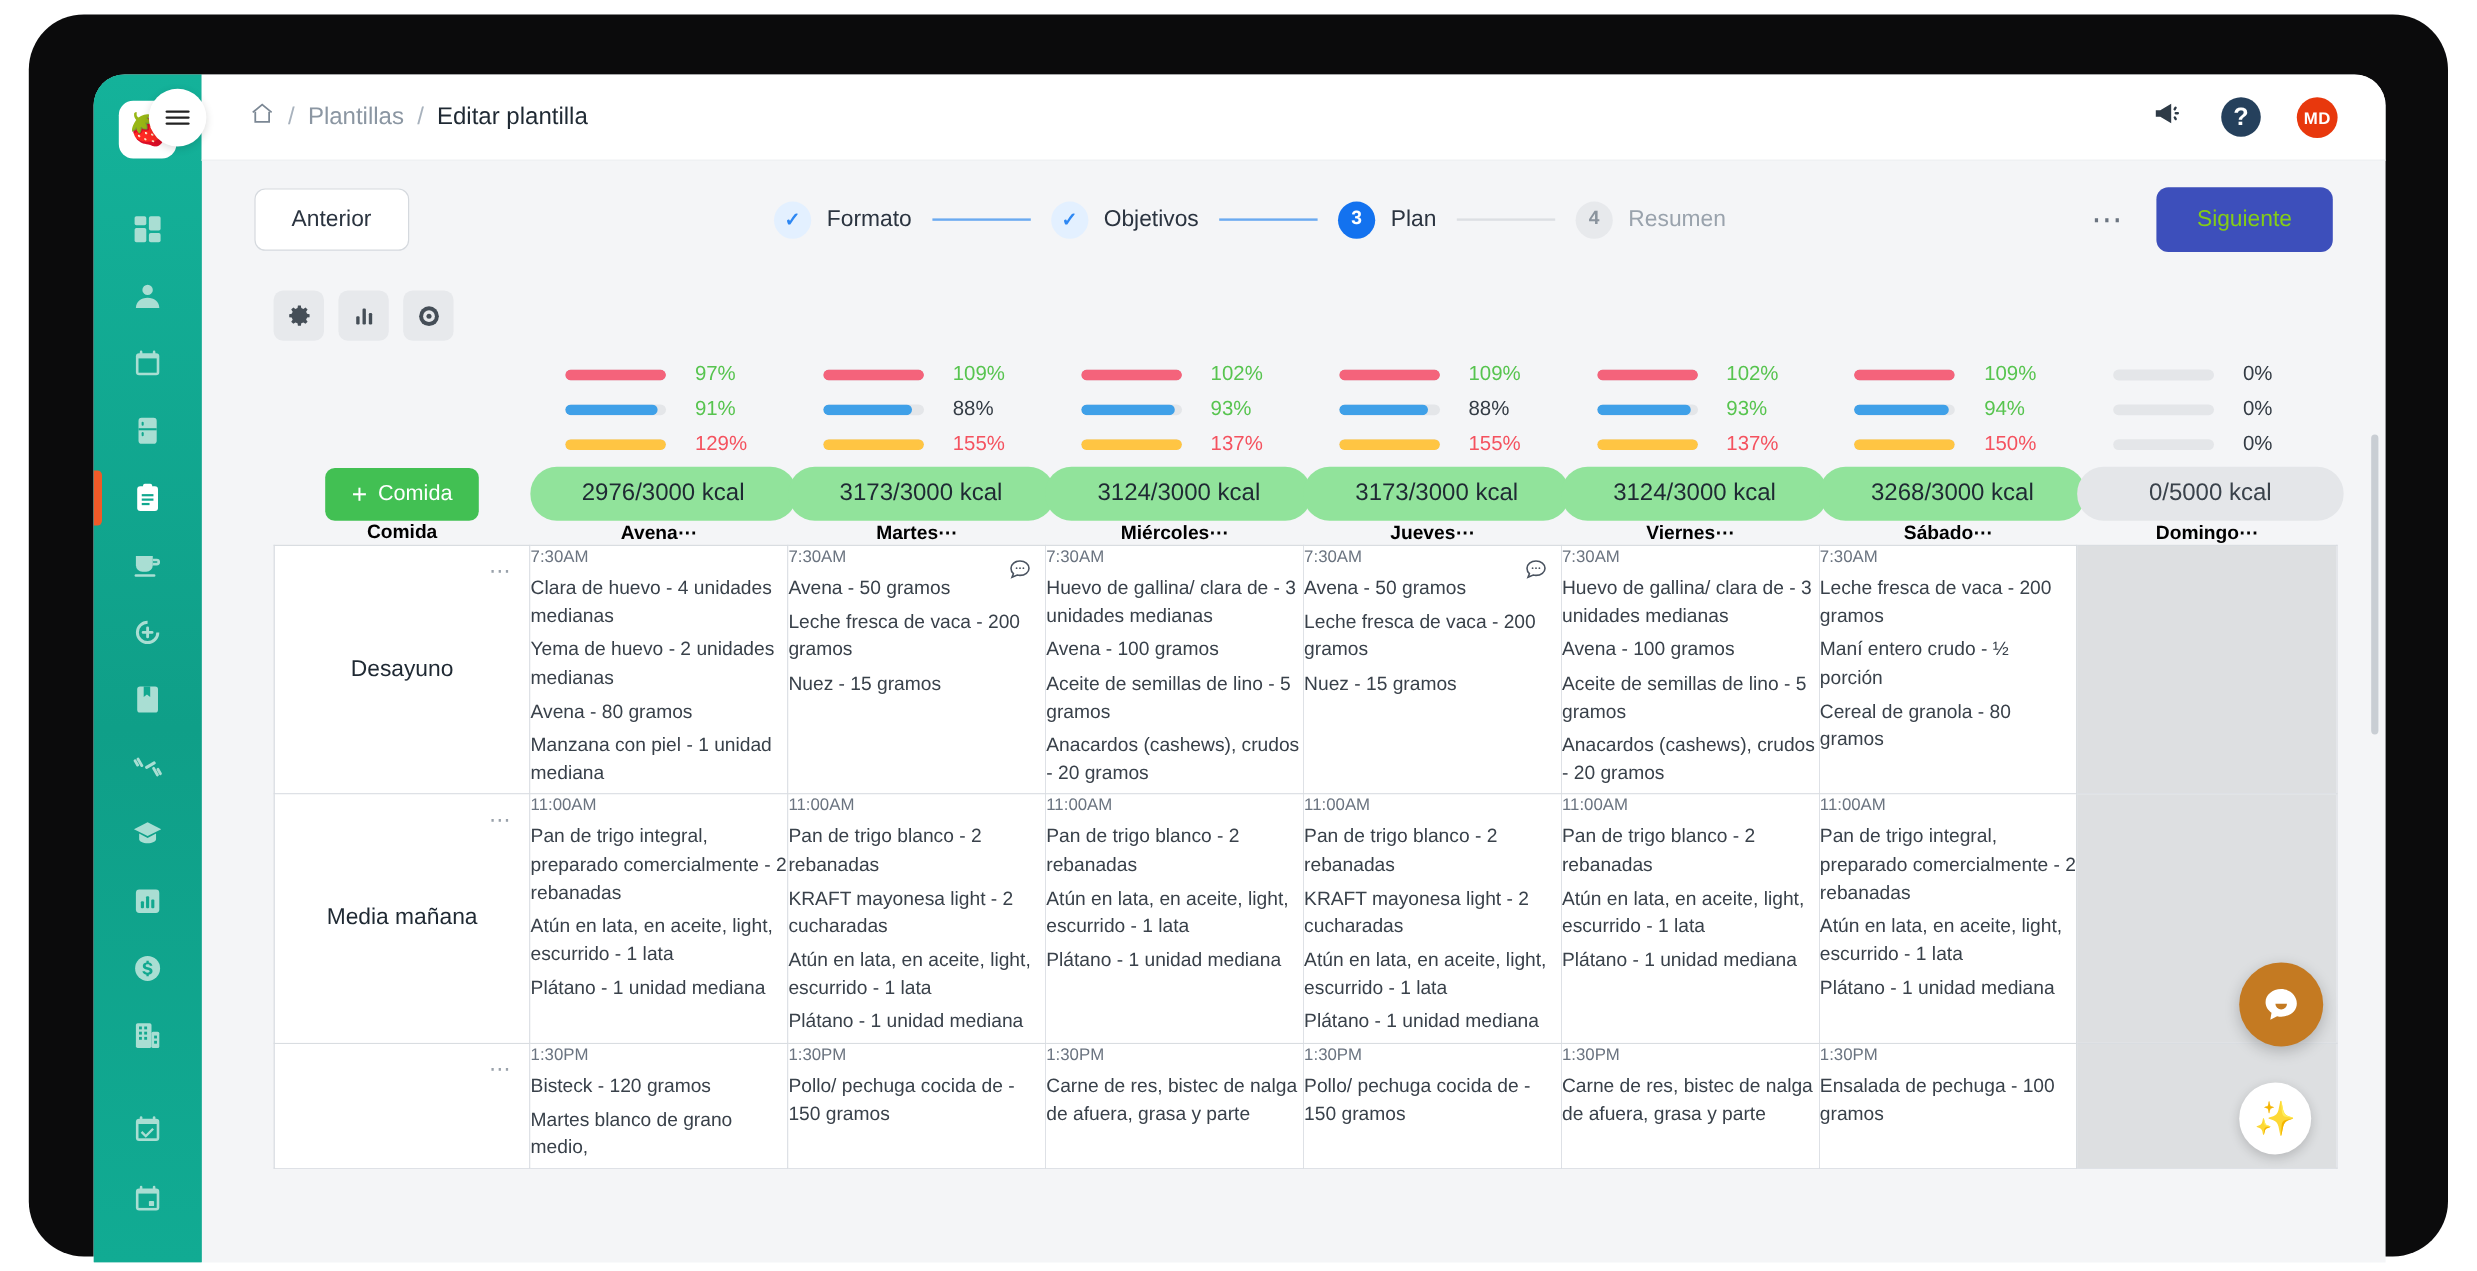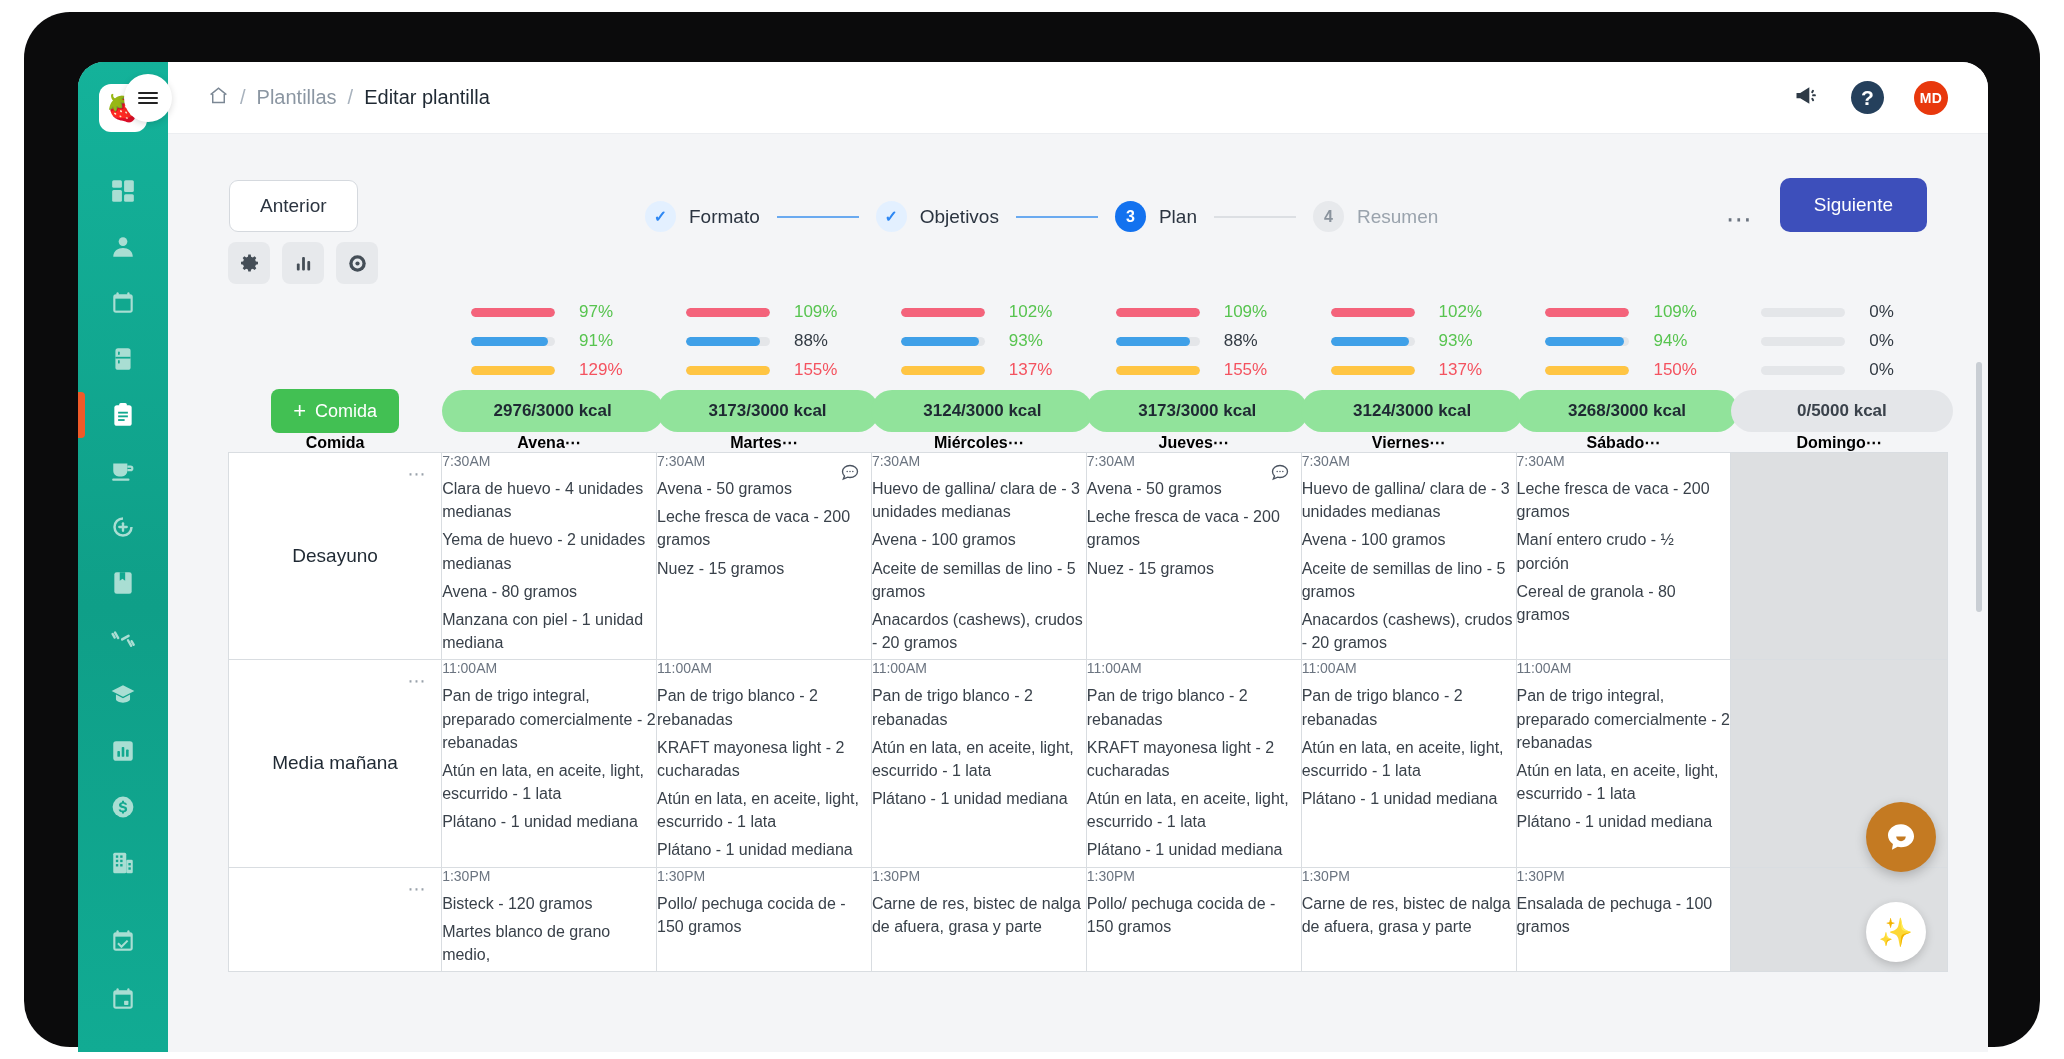--- a/index.html
+++ b/index.html
@@ -76,42 +76,42 @@
   }
   .avatar {
     width: 34px; height: 34px; border-radius: 50%; background: #e8380d; color: #fff;
     font-size: 14px; font-weight: bold; display: flex; align-items: center; justify-content: center;
     cursor: pointer; letter-spacing: .3px;
   }
 
   
   .steprow {
     position: absolute; left: 90px; top: 72px; right: 0; height: 98px;
-    display: flex; align-items: flex-end; padding: 0 61px;
+    display: flex; align-items: center; padding: 0 44px;
   }
   .btn-prev {
     border: 1px solid #d5d9de; background: #fff; border-radius: 9px;
     padding: 14px 30px; font-size: 19px; color: #2b3440; cursor: pointer;
   }
   .steps { flex: 1; display: flex; align-items: center; justify-content: center; gap: 0; }
   .step { display: flex; align-items: center; gap: 13px; }
   .step-bullet {
     width: 31px; height: 31px; border-radius: 50%; display: flex; align-items: center; justify-content: center;
     font-size: 16px; font-weight: 600;
   }
   .step-bullet.done { background: #e3f0ff; color: #2d87f3; }
   .step-bullet.current { background: #1372ef; color: #fff; }
   .step-bullet.todo { background: #e7e9ec; color: #8a939d; }
   .step-label { font-size: 19px; color: #2b3440; }
   .step-label.muted { color: #9aa3ad; }
   .step-line { width: 82px; height: 2px; background: #6aaaf0; margin: 0 17px; }
   .step-line.gray { background: #dcdfe3; }
   .dots-btn { font-size: 26px; color: #6b7480; letter-spacing: 2px; cursor: pointer; margin-right: 26px; line-height: 1; }
   .btn-next {
-    background: #3d4fbb; color: #ffffff; border: none; border-radius: 10px;
+    background: #3d4fbb; color: #84cc16; border: none; border-radius: 10px;
     padding: 16px 34px; font-size: 19px; cursor: pointer;
   }
 
   
   .toolrow { position: absolute; left: 90px; top: 170px; right: 0; height: 70px; }
   .tool-icons { position: absolute; left: 60px; top: 10px; display: flex; gap: 12px; }
   .tool-btn {
     width: 42px; height: 42px; border-radius: 8px; background: #e7e9ec;
     display: flex; align-items: center; justify-content: center; cursor: pointer;
   }
@@ -133,21 +133,21 @@
   .macro-cell { padding: 10px 14px 6px; vertical-align: bottom; }
   .macro-line { display: flex; align-items: center; justify-content: center; gap: 24px; margin-bottom: 9px; }
   .mbar { width: 84px; height: 9px; border-radius: 6px; background: #e4e6e9; position: relative; overflow: hidden; }
   .mbar i { position: absolute; left: 0; top: 0; height: 100%; border-radius: 6px; display: block; }
   .mpct { font-size: 17px; width: 48px; text-align: left; }
   .g { color: #57c44f; } .r { color: #f4525f; } .k { color: #333b44; }
 
   .kcal-cell { padding: 4px 10px 10px; text-align: center; }
   .kcal-pill {
     display: inline-block; min-width: 222px; padding: 11px 16px; border-radius: 22px;
-    font-size: 17px; color: #1f2933; background: #91e39b; font-weight: bold;
+    font-size: 20px; color: #1f2933; background: #91e39b;
   }
   .kcal-pill.empty { background: #e4e6e9; color: #3a424b; }
   .btn-comida {
     display: inline-flex; align-items: center; gap: 9px; background: #42c053; color: #fff;
     border: none; border-radius: 8px; padding: 11px 22px; font-size: 18px; cursor: pointer;
   }
   .btn-comida .plus { font-size: 22px; line-height: 1; }
   .comida-cell { text-align: center; padding-bottom: 10px; }
 
   td.mealname {

